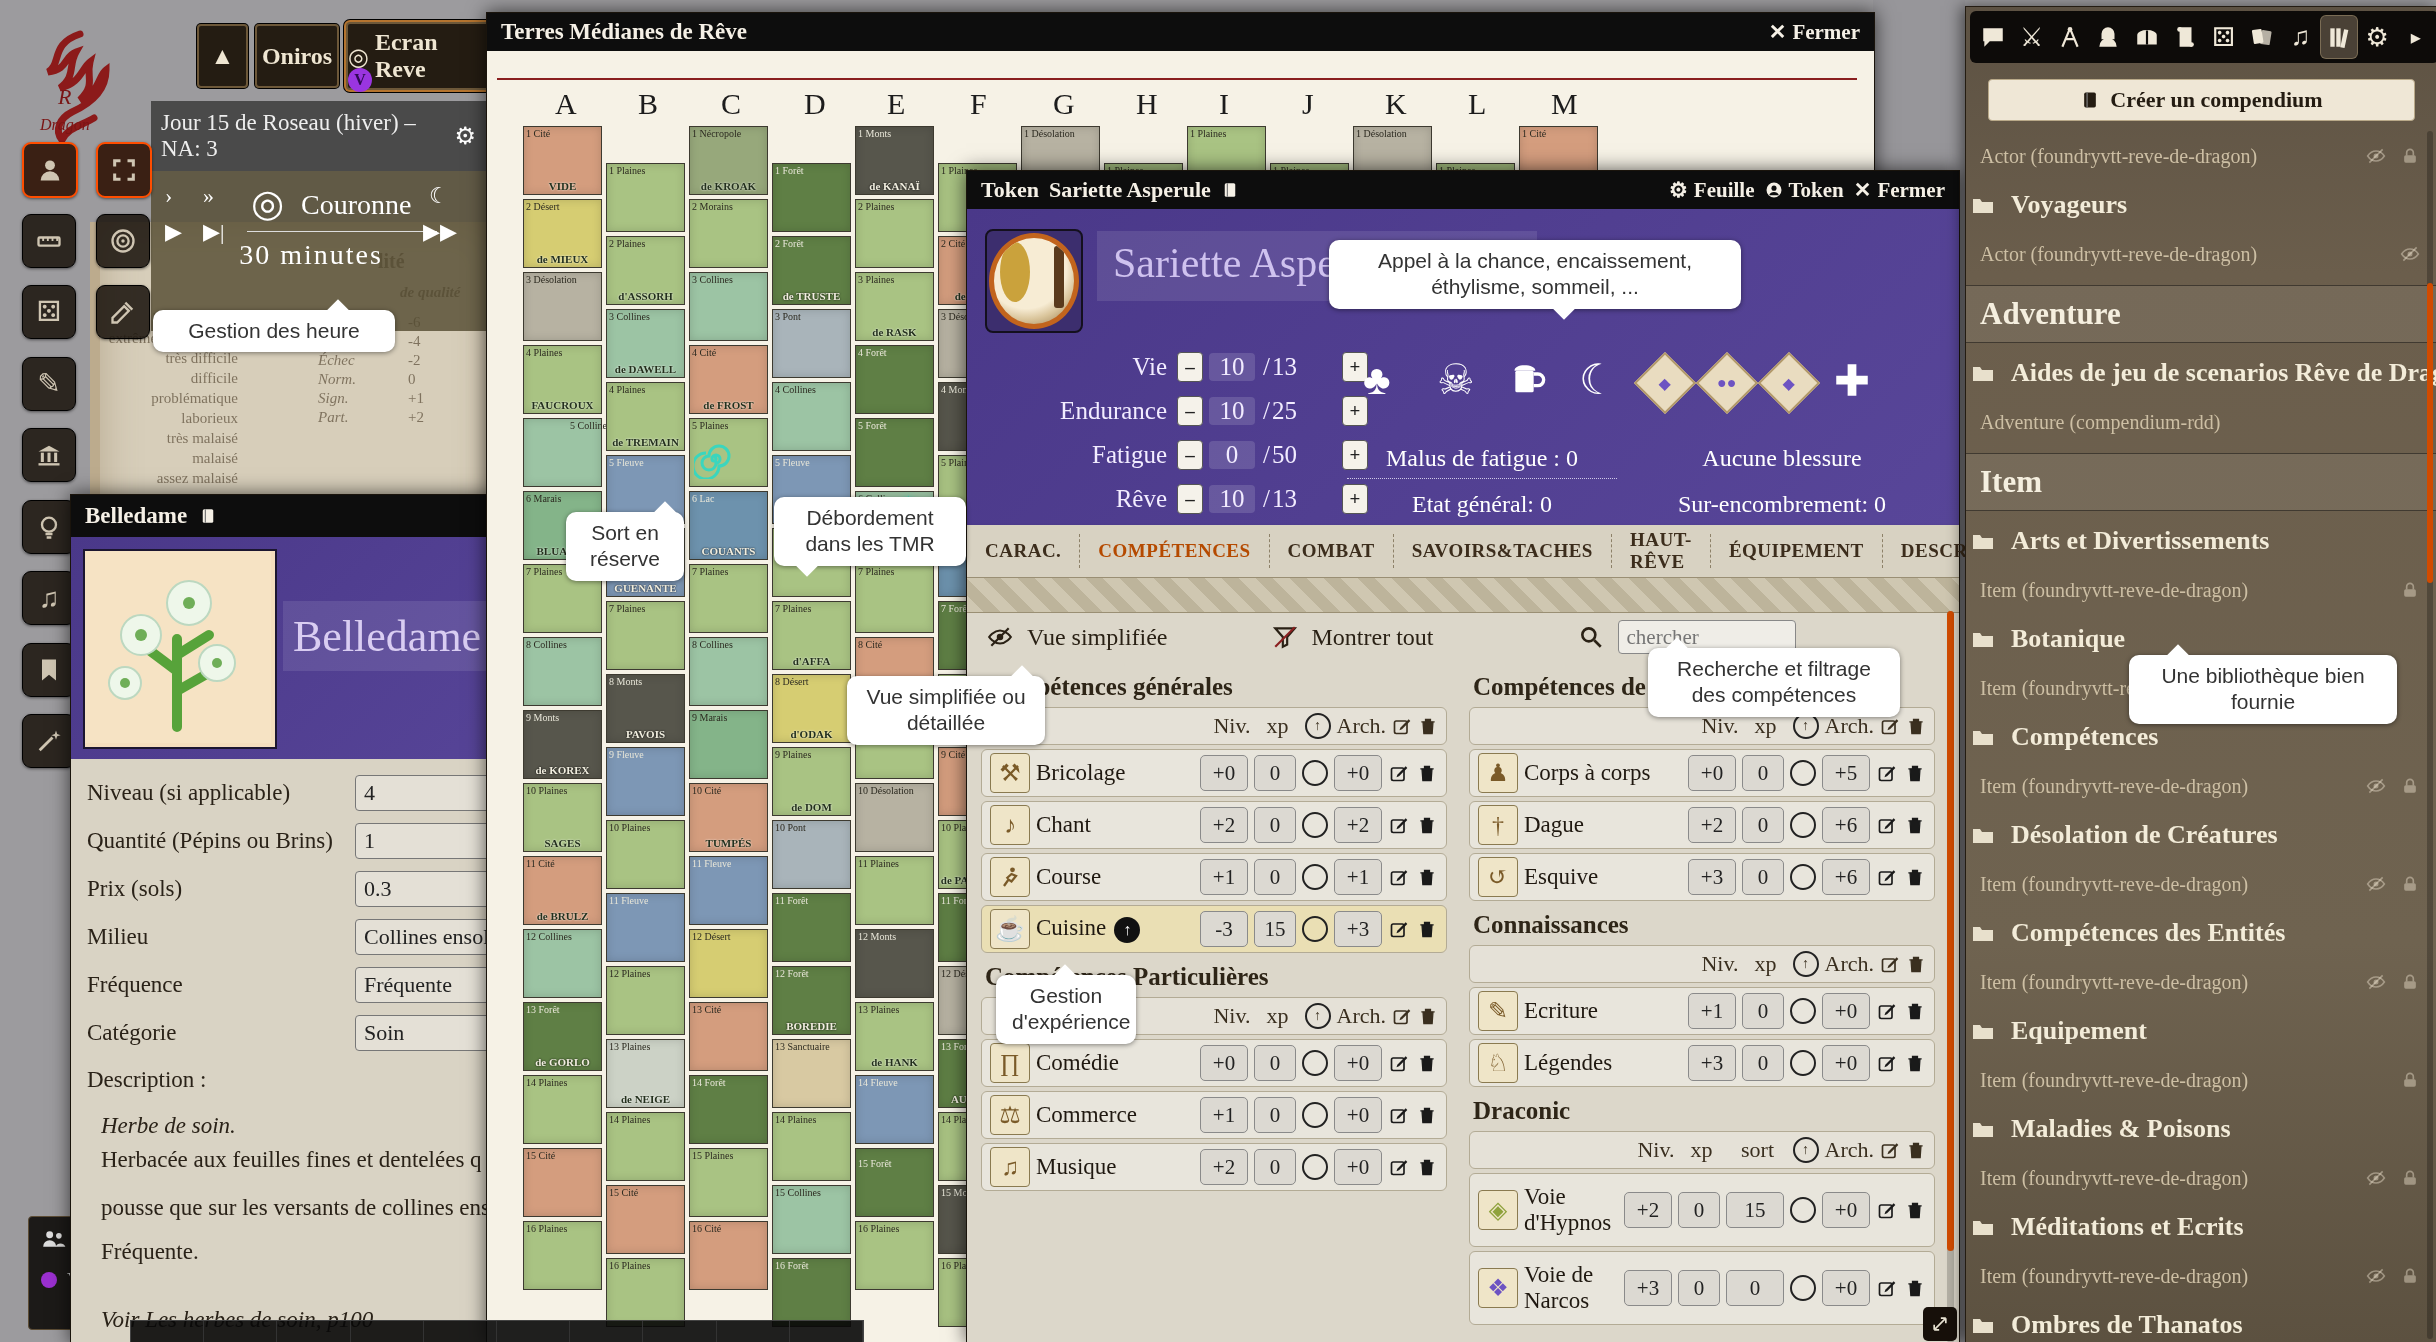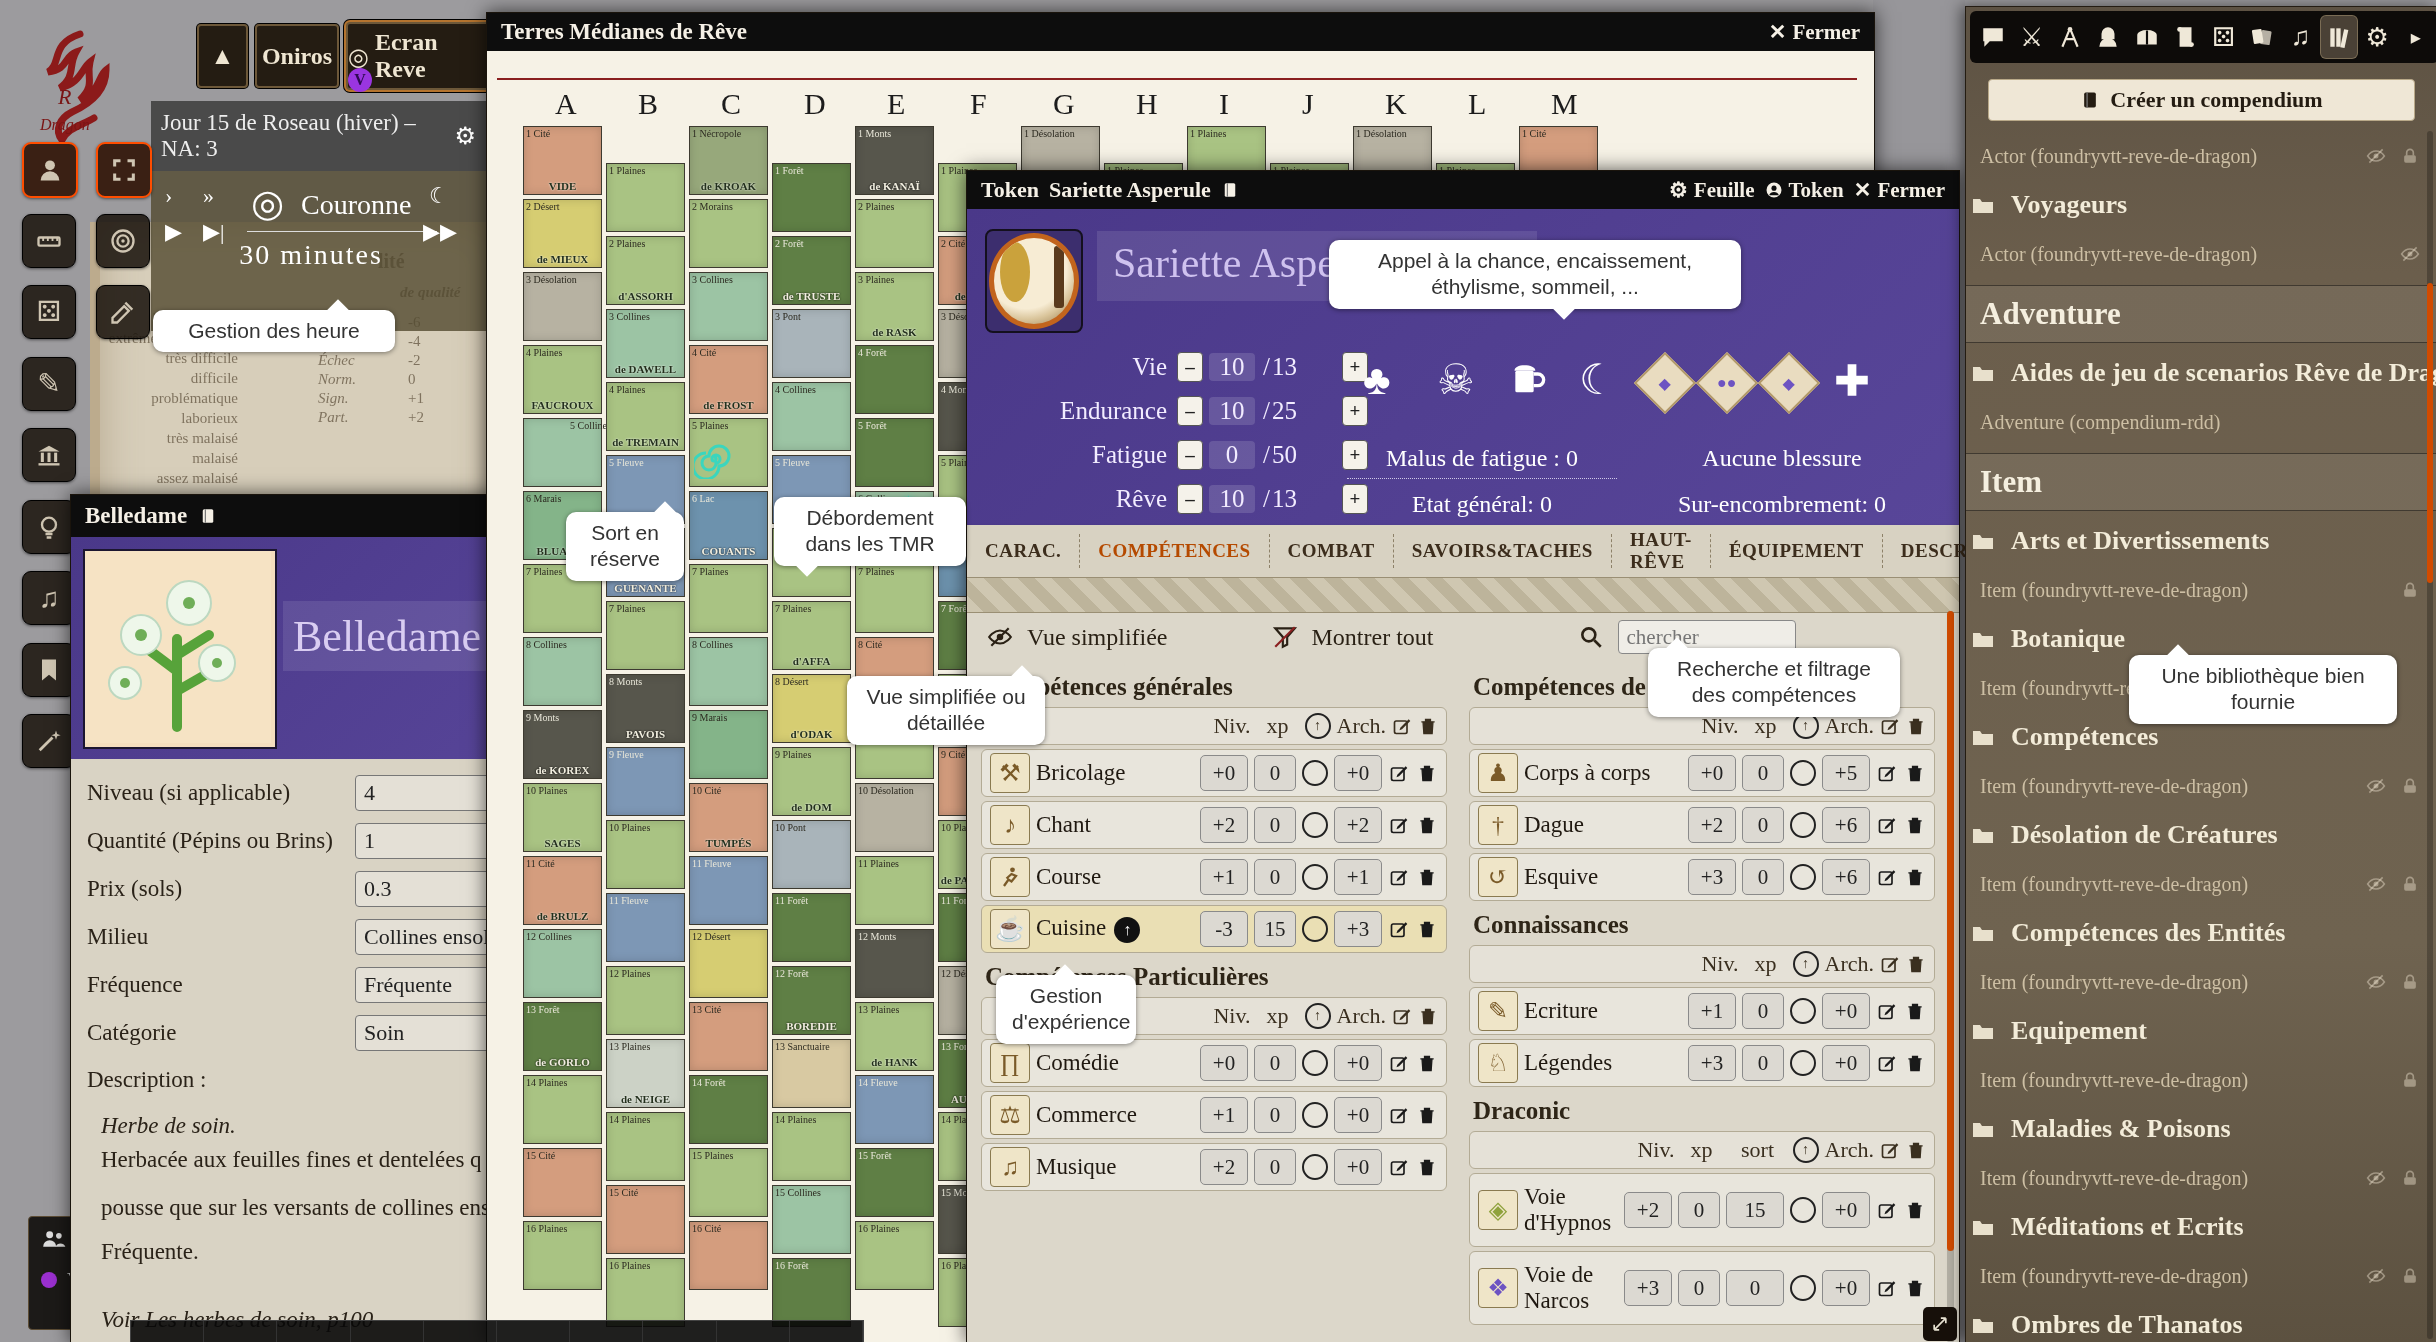--- a/index.html
+++ b/index.html
@@ -716,21 +716,21 @@
             <span class="tt" style="color: rgb(232, 230, 216);">12 Monts</span>
           </div>
           <div class="tmr-cell" style="left: 368px; top: 951px; background: rgb(169, 195, 131);">
             <span class="tt" style="color: rgb(44, 42, 32);">13 Plaines</span>
             <span class="nn" style="color: rgb(35, 48, 28); text-shadow: rgb(255, 255, 255) 0px 0px 2px;">de HANK</span>
           </div>
           <div class="tmr-cell" style="left: 368px; top: 1024px; background: rgb(125, 151, 181);">
             <span class="tt" style="color: rgb(232, 230, 216);">14 Fleuve</span>
           </div>
           <div class="tmr-cell" style="left: 368px; top: 1097px; background: rgb(95, 127, 69);">
-            <span class="tt" style="color: rgb(232, 230, 216);">15 Forêt</span>
+            <span class="tt" style="color: rgb(232, 230, 216); margin-top: 8px;">15 Forêt</span>
           </div>
           <div class="tmr-cell" style="left: 368px; top: 1170px; background: rgb(169, 195, 131);">
             <span class="tt" style="color: rgb(44, 42, 32);">16 Plaines</span>
           </div>
           <div class="map-letter" style="left: 483px;">F</div>
           <div class="tmr-cell" style="left: 451px; top: 112px; background: rgb(169, 195, 131);">
             <span class="tt" style="color: rgb(44, 42, 32);">1 Plaines</span>
           </div>
           <div class="tmr-cell" style="left: 451px; top: 185px; background: rgb(212, 157, 126);">
             <span class="tt" style="color: rgb(44, 42, 32);">2 Cité</span>

